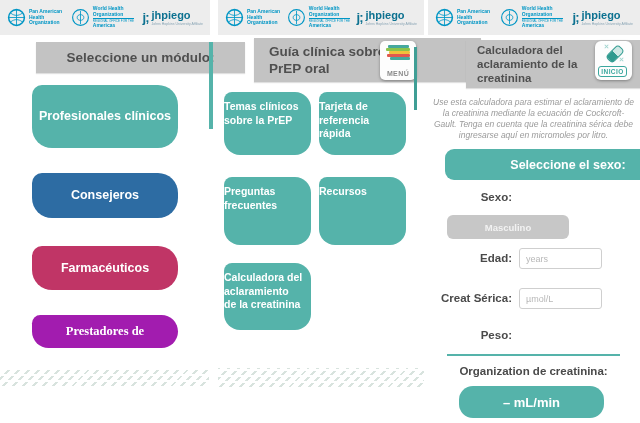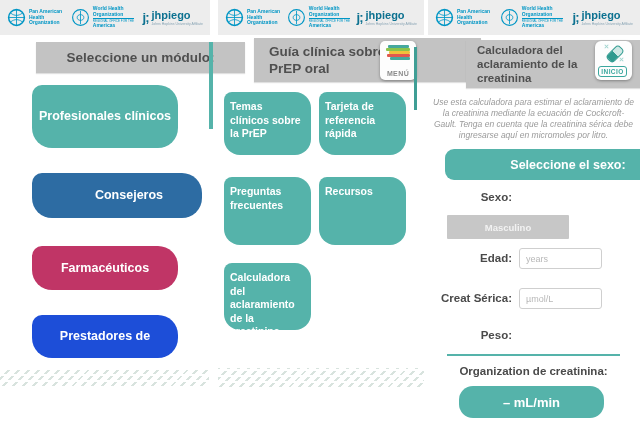--- a/index.html
+++ b/index.html
@@ -34,33 +34,33 @@
   #p3 .title{position:absolute;left:11px;top:3px;width:105px;font-size:11.5px;line-height:14.2px;}
 
   
   .strip{position:absolute;background:#55b3aa;}
   #p1 .strip{left:209px;top:42px;width:4px;height:87px;}
   #p2 .strip{left:201px;top:47px;width:3px;height:63px;background:#3f9e95;}
 
   
   .mbtn{position:absolute;left:32px;width:146px;border-radius:10px 20px 20px 20px;display:flex;align-items:center;justify-content:center;color:#fff;font-weight:bold;font-size:12.5px;text-align:center;line-height:15px;overflow:hidden;cursor:pointer;}
   #mb1{top:85px;height:63px;background:#55b3aa;}
-  #mb2{top:173px;height:45px;background:#2d6ca3;padding-left:24px;}
+  #mb2{top:173px;height:45px;background:#2d6ca3;}
   #mb3{top:246px;height:44px;background:#c03566;}
-  #mb4{top:315px;height:43px;background:#1d4ed8;}
+  #mb4{top:315px;height:33px;background:#a21caf;font-family:Liberation Serif, serif;}
 
   
   .texture{position:absolute;background-image:
      repeating-linear-gradient(0deg,#fff 0 2px,rgba(255,255,255,0) 2px 6px),
      repeating-linear-gradient(135deg,#d8e3de 0 2px,rgba(255,255,255,0) 2px 7px);}
   #p1 .texture{left:0;top:368px;width:209px;height:20px;}
   #p2 .texture{left:5px;top:368px;width:206px;height:21px;}
 
   
-  .gbtn{position:absolute;width:87px;background:#55b3aa;border-radius:8px 16px 16px 16px;color:#fff;font-weight:bold;font-size:10.5px;line-height:13.5px;padding:8px 8px 0 6px;box-sizing:border-box;cursor:pointer;}
+  .gbtn{position:absolute;width:87px;background:#55b3aa;border-radius:8px 16px 16px 16px;color:#fff;font-weight:bold;font-size:10.5px;line-height:13.5px;padding:8px 8px 0 0;box-sizing:border-box;cursor:pointer;}
   #gb1{left:11px;top:92px;height:63px;}
   #gb2{left:106px;top:92px;height:63px;}
   #gb3{left:11px;top:177px;height:68px;}
   #gb4{left:106px;top:177px;height:68px;}
   #gb5{left:11px;top:263px;height:67px;}
 
   
   #menu-btn{position:absolute;left:167px;top:41px;width:36px;height:39px;background:#fdfdfd;border-radius:5px;box-shadow:0 1px 3px rgba(0,0,0,0.35);cursor:pointer;}
   .stripes{position:absolute;left:5px;top:4px;width:26px;height:16px;}
   .stripes i{position:absolute;height:3px;border-radius:1px;display:block;}
@@ -83,21 +83,21 @@
   .inicio-label{position:absolute;left:3px;bottom:3px;width:29px;text-align:center;font-size:6.5px;font-weight:bold;color:#3aa79e;letter-spacing:0.4px;border:1px solid #3aa79e;border-radius:3px;box-sizing:border-box;padding:1px 0;}
 
   
   .desc{position:absolute;left:6px;top:97px;width:201px;text-align:center;font-size:8.5px;font-style:italic;color:#9a9a9a;line-height:11px;}
   .banner{position:absolute;left:18px;top:149px;width:174px;height:31px;background:#55b3aa;border-radius:9px;color:#fff;font-weight:bold;font-size:12.5px;display:flex;align-items:center;justify-content:center;padding-left:36px;}
   .flabel{position:absolute;left:0;width:85px;text-align:right;font-weight:bold;color:#4a4a4a;font-size:11.5px;}
   #lbl-sexo{top:191px;}
   #lbl-edad{top:252px;}
   #lbl-creat{top:292px;}
   #lbl-peso{top:329px;}
-  .seg{position:absolute;left:20px;top:215px;width:122px;height:24px;background:#c7c7c7;border-radius:1px;display:flex;overflow:hidden;}
+  .seg{position:absolute;left:20px;top:215px;width:122px;height:24px;background:#c7c7c7;border-radius:6px;display:flex;overflow:hidden;}
   .seg span{flex:1;display:flex;align-items:center;justify-content:center;color:#f2f2f2;font-weight:bold;font-size:9.5px;cursor:pointer;}
   .finput{position:absolute;left:92px;width:83px;height:21px;border:1px solid #cfcfcf;border-radius:3px;font-size:9px;color:#555;padding:0 6px;box-sizing:border-box;font-family:inherit;background:#fff;}
   .finput::placeholder{color:#b8b8b8;}
   #in-edad{top:248px;}
   #in-creat{top:288px;}
   #in-peso{top:325px;}
   .divider{position:absolute;left:20px;top:354px;width:173px;height:2px;background:#55b3aa;}
   .result-label{position:absolute;left:0;top:365px;width:213px;text-align:center;font-weight:bold;font-size:11.5px;color:#4a4a4a;}
   .result-btn{position:absolute;left:32px;top:386px;width:145px;height:32px;background:#55b3aa;border-radius:14px;color:#fff;font-weight:bold;font-size:13px;display:flex;align-items:center;justify-content:center;}
 </style>

